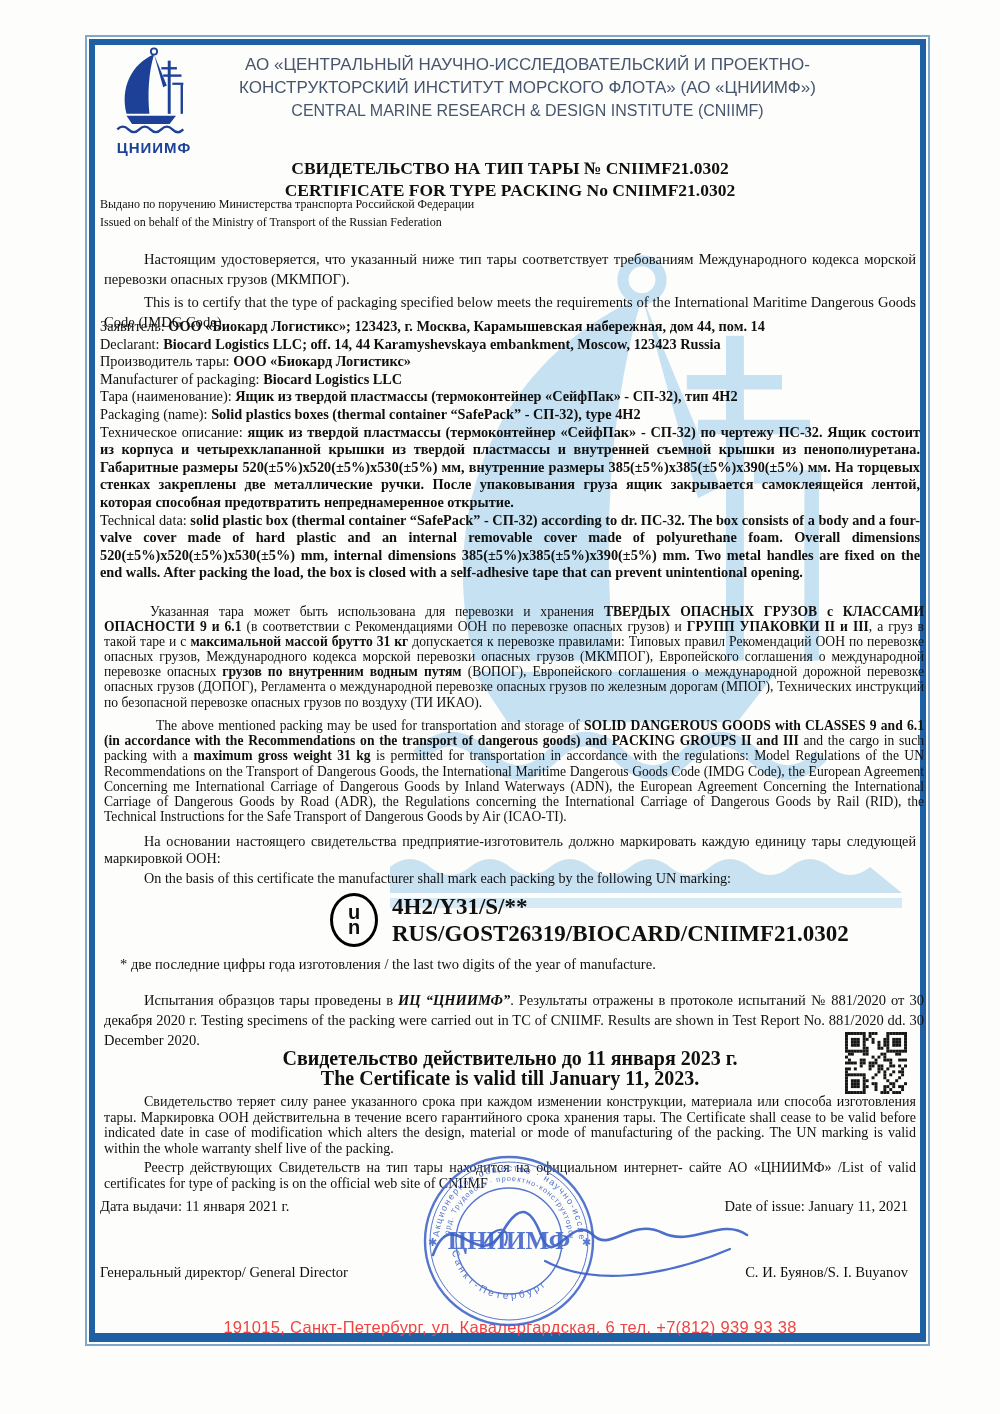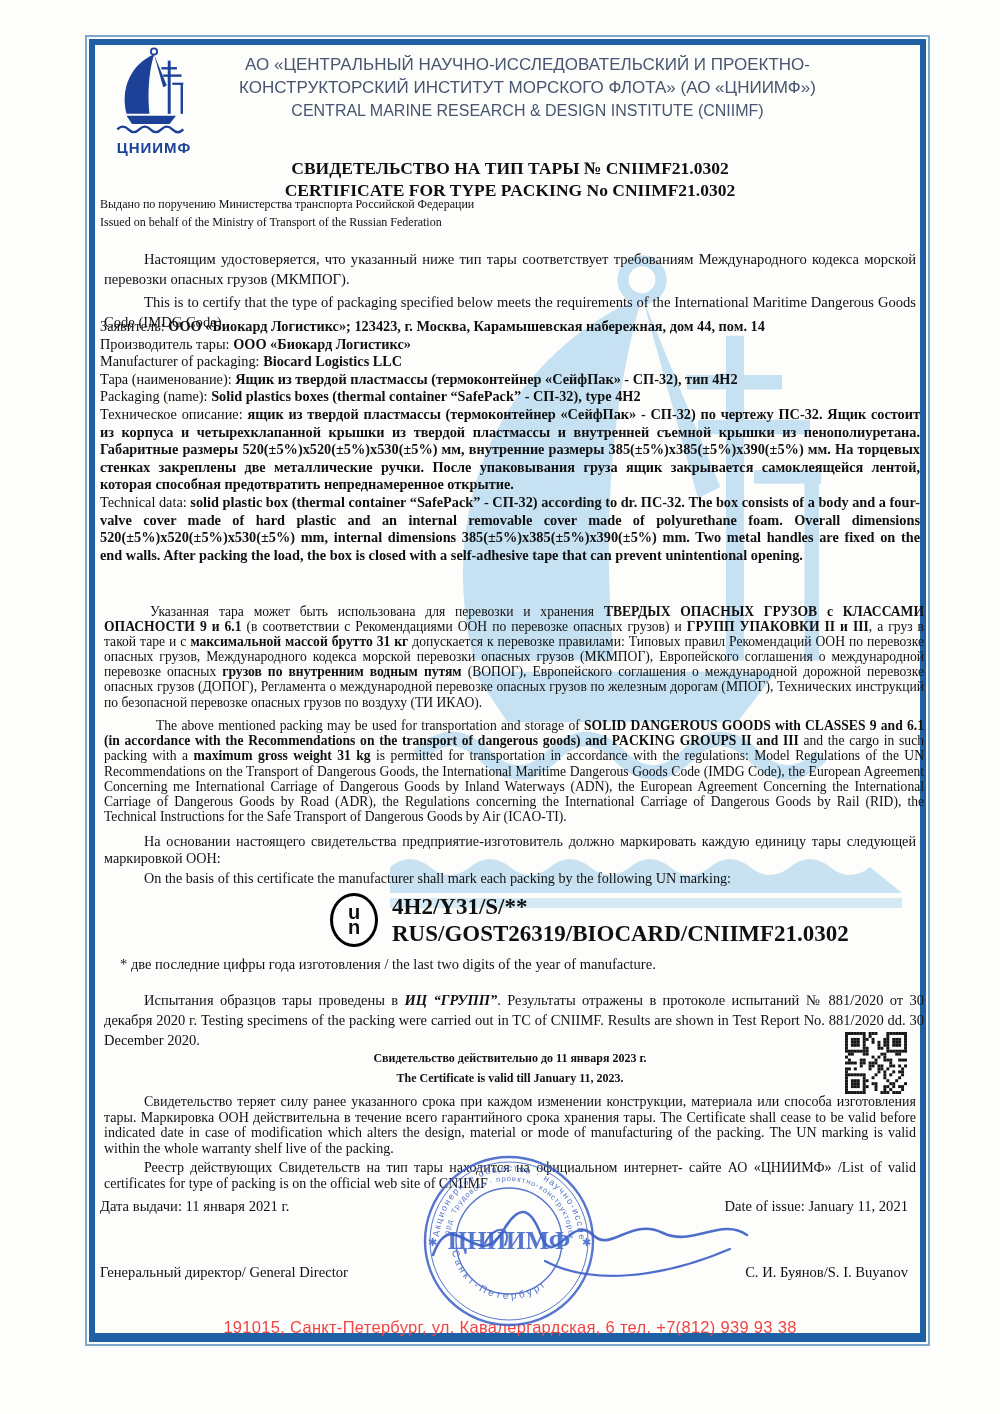--- a/index.html
+++ b/index.html
@@ -32,21 +32,21 @@
   .cargo-en{top:714px;font-size:13.6px;line-height:15.2px;text-align:justify;text-indent:52px;}
   .marking-intro{top:829px;font-size:14.2px;line-height:16.5px;text-align:justify;}
   .marking-intro p{text-indent:40px;}
   .un-block{top:893px;left:330px;width:600px;display:flex;align-items:center;gap:14px;}
   .un-circle{width:42px;height:48px;border:3.5px solid #000;border-radius:50%;flex:0 0 auto;
              display:flex;flex-direction:column;align-items:center;justify-content:center;
              font-family:"Liberation Sans",sans-serif;font-weight:700;font-size:20px;line-height:15px;}
   .un-lines{font-weight:700;font-size:23px;line-height:27px;white-space:nowrap;}
   .footnote{left:120px;top:956px;width:700px;font-size:14.5px;}
   .tests{top:986px;text-align:justify;font-size:14.5px;line-height:20px;text-indent:40px;}
-  .validity{top:1048px;text-align:center;font-weight:700;font-size:12px;line-height:20px;}
+  .validity{top:1048px;text-align:center;font-weight:700;font-size:20px;line-height:20px;}
   .qr{position:absolute;left:845px;top:1032px;width:62px;height:62px;z-index:3;line-height:0;}
   .legal{top:1090px;text-align:justify;font-size:14px;line-height:15.6px;}
   .legal p{text-indent:40px;}
   .row{display:flex;justify-content:space-between;padding-right:12px;box-sizing:border-box;font-size:14.6px;}
   .date-row{top:1198px;}
   .dir-row{top:1264px;}
   .stamp{position:absolute;left:402px;top:1150px;z-index:2;opacity:.88;}
   .signature{position:absolute;left:425px;top:1183px;z-index:3;opacity:.9;}
   .footer{top:1318px;text-align:center;font-family:"Liberation Sans",sans-serif;
           font-size:16.5px;color:#ef4444;letter-spacing:.3px;z-index:1;}
@@ -113,20 +113,21 @@
     <div>Issued on behalf of the Ministry of Transport of the Russian Federation</div>
   </div>
 
   <div class="abs intro">
     <p>Настоящим удостоверяется, что указанный ниже тип тары соответствует требованиям Международного кодекса морской перевозки опасных грузов (МКМПОГ).</p>
     <p>This is to certify that the type of packaging specified below meets the requirements of the International Maritime Dangerous Goods Code (IMDG Code).</p>
   </div>
 
   <div class="abs fields">
     <div><span class="lab">Заявитель:</span> <span class="val">ООО «Биокард Логистикс»; 123423, г. Москва, Карамышевская набережная, дом 44, пом. 14</span></div>
+    <div><span class="lab">Declarant:</span> <span class="val">Biocard Logistics LLC; off. 14, 44 Karamyshevskaya embankment, Moscow, 123423 Russia</span></div>
     <div><span class="lab">Производитель тары:</span> <span class="val">ООО «Биокард Логистикс»</span></div>
     <div><span class="lab">Manufacturer of packaging:</span> <span class="val">Biocard Logistics LLC</span></div>
     <div><span class="lab">Тара (наименование):</span> <span class="val">Ящик из твердой пластмассы (термоконтейнер «СейфПак» - СП-32), тип 4Н2</span></div>
     <div><span class="lab">Packaging (name):</span> <span class="val">Solid plastics boxes (thermal container “SafePack” - СП-32), type 4H2</span></div>
     <div class="just"><span class="lab">Техническое описание:</span> <span class="val">ящик из твердой пластмассы (термоконтейнер «СейфПак» - СП-32) по чертежу ПС-32. Ящик состоит из корпуса и четырехклапанной крышки из твердой пластмассы и внутренней съемной крышки из пенополиуретана. Габаритные размеры 520(±5%)х520(±5%)х530(±5%) мм, внутренние размеры 385(±5%)х385(±5%)х390(±5%) мм. На торцевых стенках закреплены две металлические ручки. После упаковывания груза ящик закрывается самоклеящейся лентой, которая способная предотвратить непреднамеренное открытие.</span></div>
     <div class="just"><span class="lab">Technical data:</span> <span class="val">solid plastic box (thermal container “SafePack” - СП-32) according to dr. ПС-32. The box consists of a body and a four-valve cover made of hard plastic and an internal removable cover made of polyurethane foam. Overall dimensions 520(±5%)x520(±5%)x530(±5%) mm, internal dimensions 385(±5%)x385(±5%)x390(±5%) mm. Two metal handles are fixed on the end walls. After packing the load, the box is closed with a self-adhesive tape that can prevent unintentional opening.</span></div>
   </div>
 
   <p class="abs cargo-ru"><span>Указанная тара может быть использована для перевозки и хранения </span><span class="b">ТВЕРДЫХ ОПАСНЫХ ГРУЗОВ с КЛАССАМИ ОПАСНОСТИ 9 и 6.1</span><span> (в соответствии с Рекомендациями ООН по перевозке опасных грузов) и </span><span class="b">ГРУПП УПАКОВКИ II и III</span><span>, а груз в такой таре и с </span><span class="b">максимальной массой брутто 31 кг</span><span> допускается к перевозке правилами: Типовых правил Рекомендаций ООН по перевозке опасных грузов, Международного кодекса морской перевозки опасных грузов (МКМПОГ), Европейского соглашения о международной перевозке опасных </span><span class="b">грузов по внутренним водным путям</span><span> (ВОПОГ), Европейского соглашения о международной дорожной перевозке опасных грузов (ДОПОГ), Регламента о международной перевозке опасных грузов по железным дорогам (МПОГ), Технических инструкций по безопасной перевозке опасных грузов по воздуху (ТИ ИКАО).</span></p>
   <p class="abs cargo-en"><span>The above mentioned packing may be used for transportation and storage of </span><span class="b">SOLID DANGEROUS GOODS with CLASSES  9 and 6.1 (in accordance with the Recommendations on the transport of dangerous goods) and PACKING GROUPS II and III</span><span> and the cargo in such packing with a </span><span class="b">maximum gross weight 31 kg</span><span> is permitted for transportation in accordance with the regulations: Model Regulations of the UN Recommendations on the Transport of Dangerous Goods, the International Maritime Dangerous Goods Code (IMDG Code), the European Agreement Concerning me International Carriage of Dangerous Goods by Inland Waterways (ADN), the European Agreement Concerning the International Carriage of Dangerous Goods by Road (ADR), the Regulations concerning the International Carriage of Dangerous Goods by Rail (RID), the Technical Instructions for the Safe Transport of Dangerous Goods by Air (ICAO-TI).</span></p>
@@ -142,21 +143,21 @@
       <span>n</span>
     </div>
     <div class="un-lines">
       <div>4H2/Y31/S/**</div>
       <div>RUS/GOST26319/BIOCARD/CNIIMF21.0302</div>
     </div>
   </div>
 
   <div class="abs footnote">* две последние цифры года изготовления / the last two digits of the year of manufacture.</div>
 
-  <p class="abs tests"><span>Испытания образцов тары проведены в </span><span class="b i">ИЦ “ГРУПП”</span><span>. Результаты отражены в протоколе испытаний № 881/2020 от 30 декабря 2020 г. Testing specimens of the packing were carried out in TC of CNIIMF. Results are shown in Test Report No. 881/2020 dd. 30 December 2020.</span></p>
+  <p class="abs tests"><span>Испытания образцов тары проведены в </span><span class="b i">ИЦ “ЦНИИМФ”</span><span>. Результаты отражены в протоколе испытаний № 881/2020 от 30 декабря 2020 г. Testing specimens of the packing were carried out in TC of CNIIMF. Results are shown in Test Report No. 881/2020 dd. 30 December 2020.</span></p>
 
   <div class="abs validity">
     <div>Свидетельство действительно до 11 января 2023 г.</div>
     <div>The Certificate is valid till January 11, 2023.</div>
   </div>
 
   <div class="qr"><svg width="62" height="62" viewBox="0 0 63 63" fill="#151515">
         <rect x="0" y="0" width="3" height="3"></rect>
         <rect x="3" y="0" width="3" height="3"></rect>
         <rect x="6" y="0" width="3" height="3"></rect>

